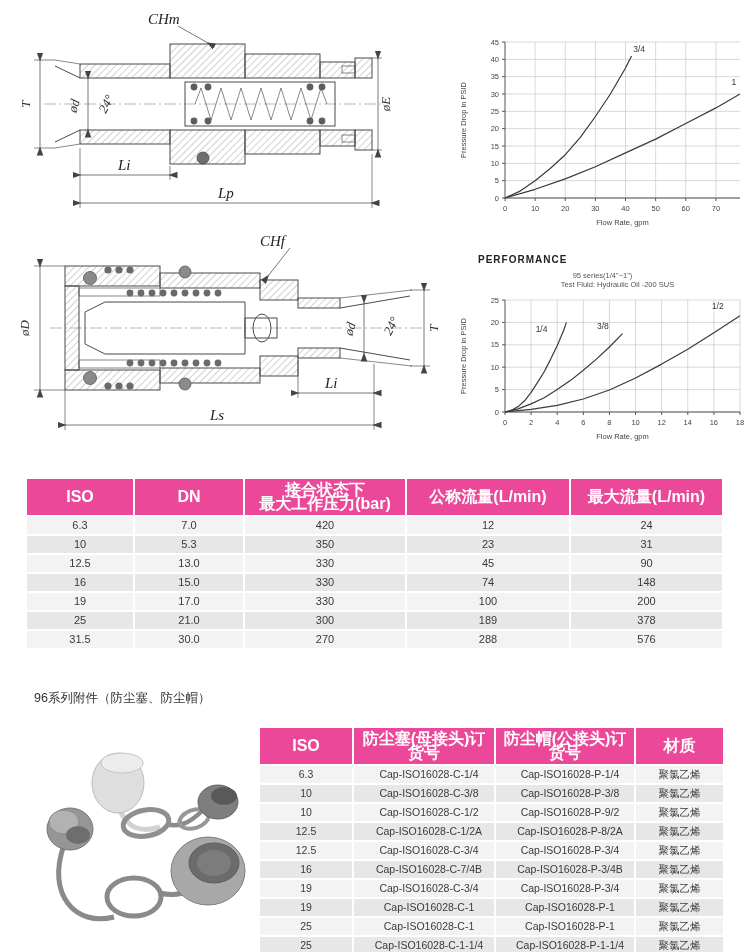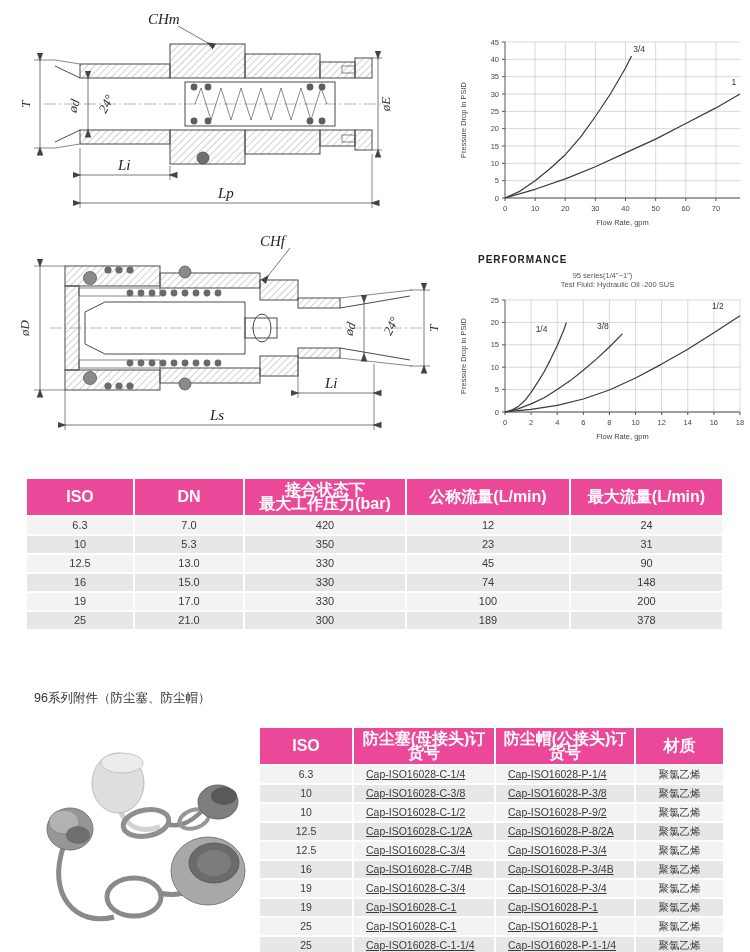--- a/index.html
+++ b/index.html
@@ -11,21 +11,21 @@
   .perf-head{font-size:10px;font-weight:bold;letter-spacing:1px;color:#222;text-align:center;}
   .chart-sub{width:295px;text-align:center;font-size:7.5px;color:#555;}
   
   table.dtable{border-collapse:separate;border-spacing:2px;}
   table.dtable th{background:#ec4899;color:#fff;font-weight:bold;font-size:16px;
     text-align:center;vertical-align:middle;white-space:pre-line;line-height:14px;padding:4px 2px;}
   table.dtable td{font-size:11px;color:#3a3a3a;text-align:center;height:17px;line-height:17px;padding:0 2px;}
   table.dtable tbody tr:nth-child(odd) td{background:#f3f3f3;}
   table.dtable tbody tr:nth-child(even) td{background:#e7e7e7;}
   #acc-table td{font-size:10.5px;}
-  #acc-table td:nth-child(2),#acc-table td:nth-child(3){text-align:left;padding-left:12px;text-decoration:underline;}
+  #acc-table td:nth-child(2),#acc-table td:nth-child(3){text-align:center;padding-left:12px;}
   #acc-title{font-size:12.5px;color:#333;margin-left:12px;}
   
   .drw .wall{fill:url(#h1);stroke:#4a4a4a;stroke-width:1;}
   .drw2 .wall{fill:url(#h2);stroke:#4a4a4a;stroke-width:1;}
   .drw .edge,.drw2 .edge{fill:none;stroke:#4a4a4a;stroke-width:1;}
   .drw .thin,.drw2 .thin{fill:none;stroke:#555;stroke-width:.7;}
   .cl{stroke:#999;stroke-width:.7;stroke-dasharray:12 3 2 3;fill:none;}
   .dimline{stroke:#555;stroke-width:.8;fill:none;}
   .dim{font-family:"Liberation Serif",serif;font-style:italic;font-size:13px;fill:#333;}
   .dim-big{font-family:"Liberation Serif",serif;font-style:italic;font-size:15px;fill:#222;}
@@ -388,20 +388,27 @@
         <td>100</td>
         <td>200</td>
       </tr>
       <tr>
         <td>25</td>
         <td>21.0</td>
         <td>300</td>
         <td>189</td>
         <td>378</td>
       </tr>
+      <tr>
+        <td>31.5</td>
+        <td>30.0</td>
+        <td>270</td>
+        <td>288</td>
+        <td>576</td>
+      </tr>
     </tbody>
 </table>
 
 <div id="acc-title" class="abs" style="left:22px;top:690px;">96系列附件（防尘塞、防尘帽）</div>
 
 <svg class="abs" style="left:18px;top:745px;" width="235" height="205" viewBox="0 0 235 205">
   <g>
     <path d="M100,62 C110,84 122,88 142,82" fill="none" stroke="#d2d2d2" stroke-width="5"></path>
     <path d="M185,65 C170,80 160,82 148,79" fill="none" stroke="#8a8a8a" stroke-width="4.5"></path>
     <ellipse cx="176" cy="74" rx="15" ry="9" fill="none" stroke="#979797" stroke-width="4" transform="rotate(-18 176 74)"></ellipse>

